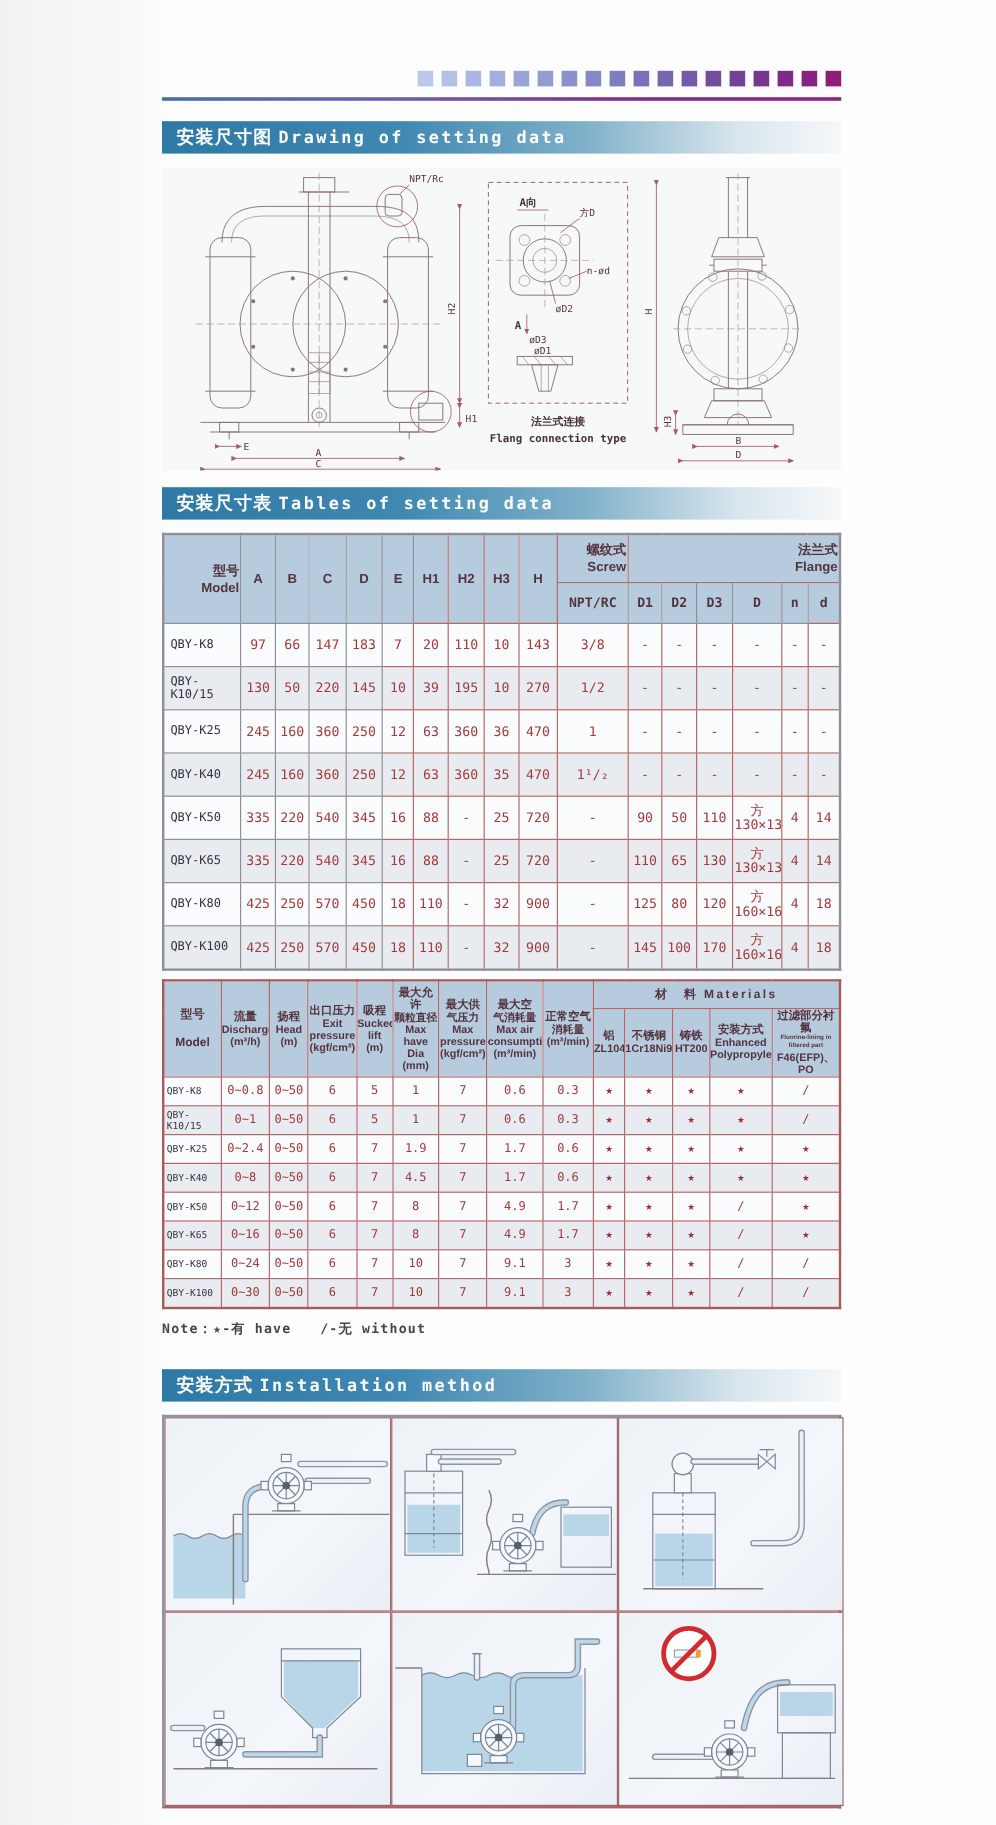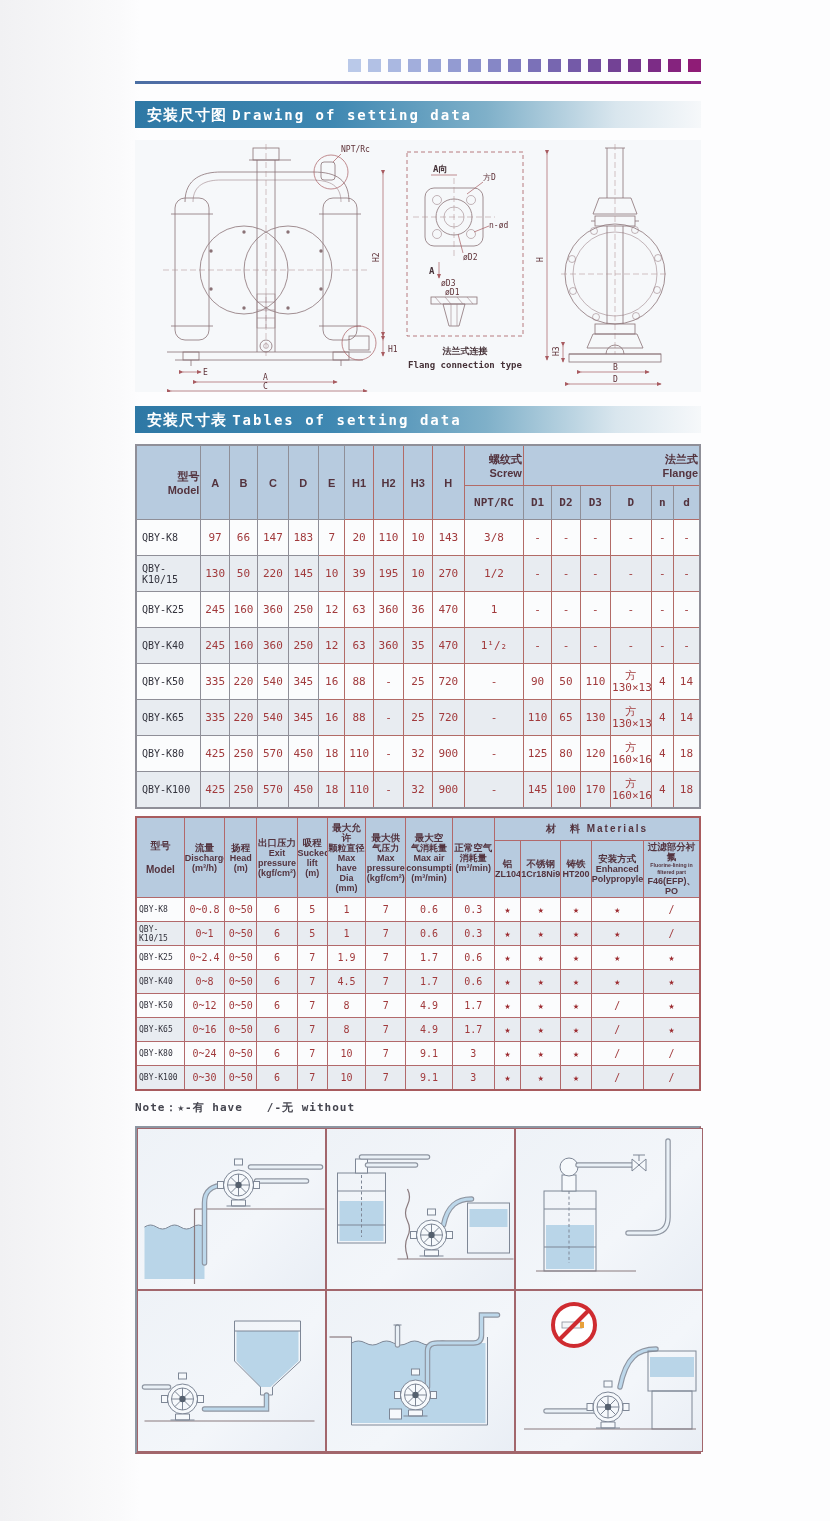--- a/index.html
+++ b/index.html
@@ -714,20 +714,24 @@
             <td class="c-val star">★</td>
             <td class="c-val star">★</td>
             <td class="c-val">/</td>
             <td class="c-val">/</td>
           </tr>
         </tbody>
   </table>
 
   <div class="note">Note：★-有 have　　/-无 without</div>
 
+  <div class="sec-header" style="margin-top:26px;">
+    <span>安装方式</span>
+    <span class="en">Installation method</span>
+  </div>
 
   <div class="inst-grid">
 
    <svg width="0" height="0" style="position:absolute">
      <defs>
        <g id="pump">
          <rect class="eqf" x="-4" y="-26" width="8" height="6"></rect>
          <circle class="eqf" cx="0" cy="0" r="15"></circle>
          <circle class="eq" cx="0" cy="0" r="11"></circle>
          <g class="eq">

